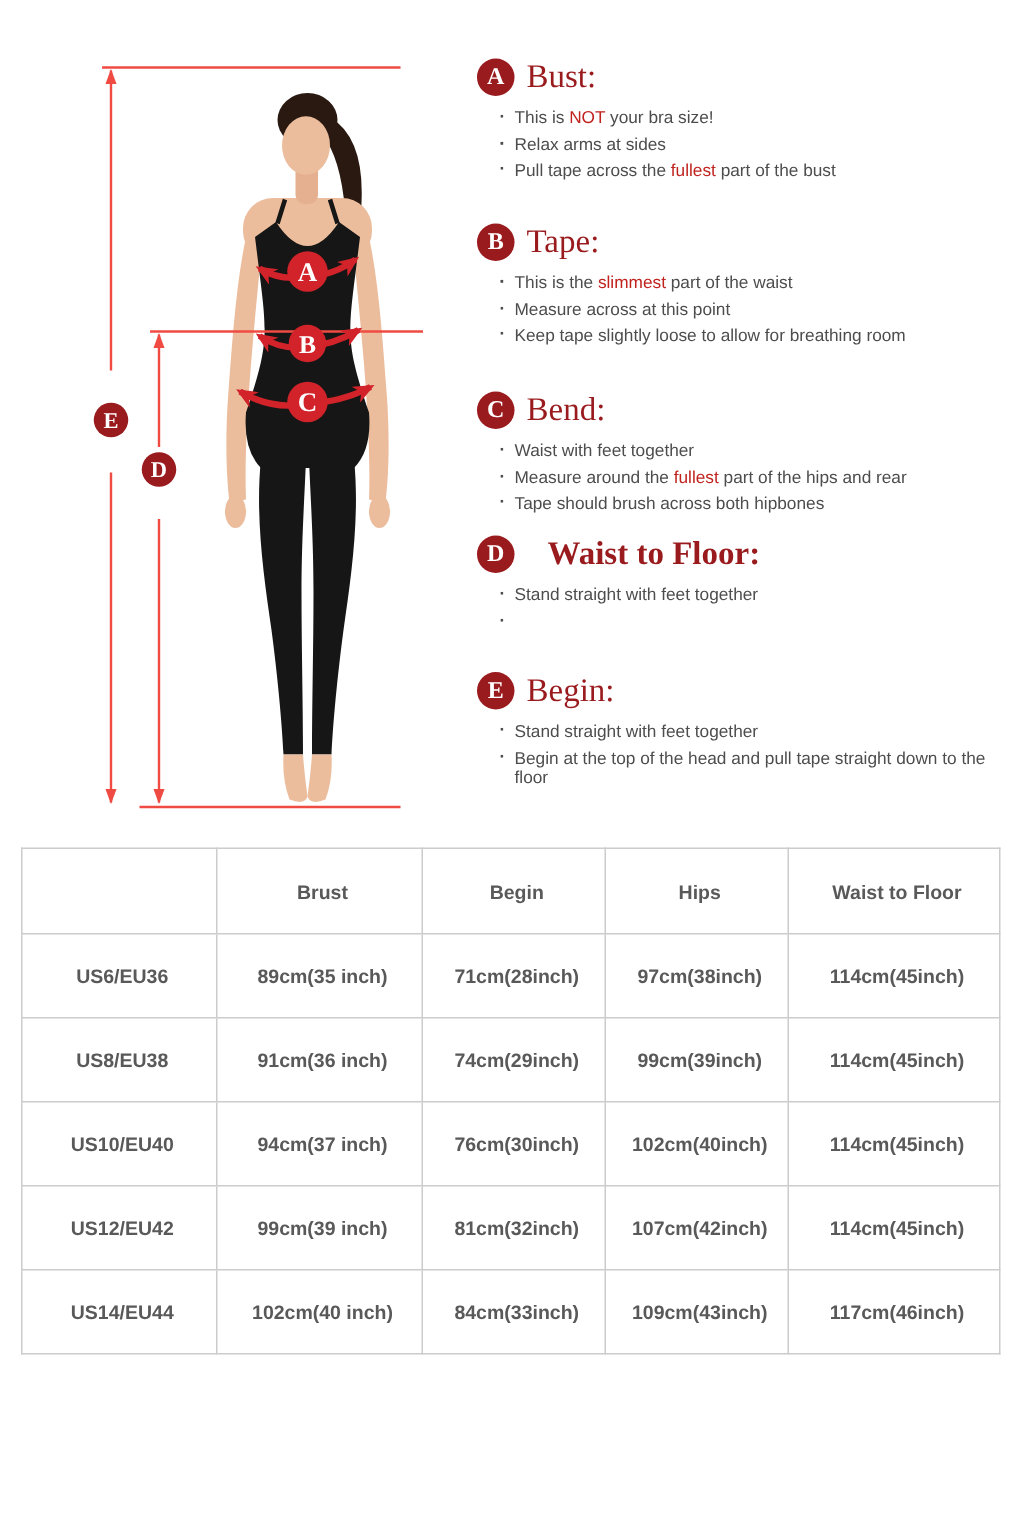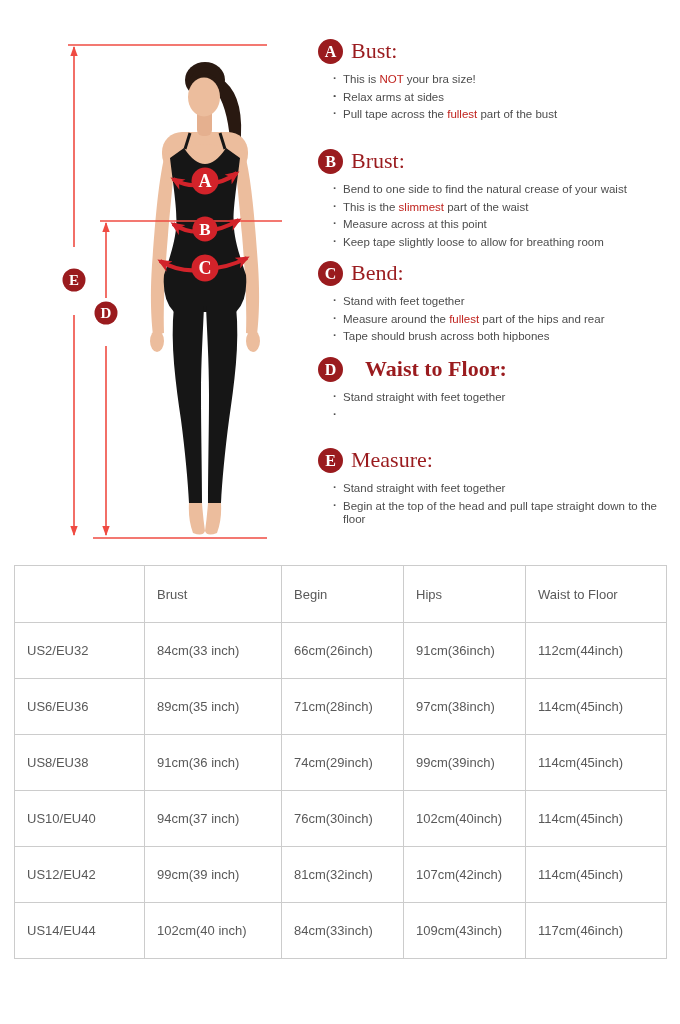--- a/index.html
+++ b/index.html
@@ -23,21 +23,21 @@
   .bullet{position:relative;padding-left:10px;margin-bottom:4px;
     font:400 11.5px/13.5px "Liberation Sans",sans-serif;color:var(--body-text,#4d4d4d);}
   .dot{position:absolute;left:0;top:-1px;font-weight:700;}
   .hl{color:var(--highlight-red,#c0231e);font-weight:400;}
 
   
   .size-table{position:absolute;left:14px;top:565px;width:652px;
     border-collapse:collapse;table-layout:fixed;
     font:400 13px "Liberation Sans",sans-serif;color:var(--table-text,#595959);}
   .size-table th,.size-table td{border:1px solid var(--table-border,#ccc);
-    padding:0 8px 0 12px;text-align:left;font-weight:400;vertical-align:middle;
+    padding:0 8px 0 12px;text-align:center;font-weight:700;vertical-align:middle;
     white-space:nowrap;overflow:hidden;}
   .size-table thead tr{height:57px;}
   .size-table tbody tr{height:56px;}
 </style>
 </head>
 <body>
 
 <div class="canvas">
 
   <div class="diagram">
@@ -125,54 +125,54 @@
         <ul class="sec-bullets">
           <li class="bullet"><span class="dot">·</span><span>This is </span><span class="hl">NOT</span><span> your bra size!</span></li>
           <li class="bullet"><span class="dot">·</span></li>
           <li class="bullet"><span class="dot">·</span><span>Relax arms at sides</span></li>
           <li class="bullet"><span class="dot">·</span><span>Pull tape across the </span><span class="hl">fullest</span><span> part of the bust</span></li>
         </ul>
       </div>
       <div class="section sec-b">
         <div class="sec-head">
           <span class="sec-badge">B</span>
-          <span class="sec-title">Brust:</span>
-        </div>
-        <ul class="sec-bullets">
-          <li class="bullet"><span class="dot">·</span><span>Bend to one side to find the natural crease of your waist</span></li>
+          <span class="sec-title">Tape:</span>
+        </div>
+        <ul class="sec-bullets">
+          <li class="bullet"><span class="dot">·</span></li>
           <li class="bullet"><span class="dot">·</span><span>This is the </span><span class="hl">slimmest</span><span> part of the waist</span></li>
           <li class="bullet"><span class="dot">·</span><span>Measure across at this point</span></li>
           <li class="bullet"><span class="dot">·</span><span>Keep tape slightly loose to allow for breathing room</span></li>
         </ul>
       </div>
       <div class="section sec-c">
         <div class="sec-head">
           <span class="sec-badge">C</span>
           <span class="sec-title">Bend:</span>
         </div>
         <ul class="sec-bullets">
-          <li class="bullet"><span class="dot">·</span><span>Stand with feet together</span></li>
+          <li class="bullet"><span class="dot">·</span><span>Waist with feet together</span></li>
           <li class="bullet"><span class="dot">·</span><span>Measure around the </span><span class="hl">fullest</span><span> part of the hips and rear</span></li>
           <li class="bullet"><span class="dot">·</span><span>Tape should brush across both hipbones</span></li>
         </ul>
       </div>
       <div class="section sec-d">
         <div class="sec-head">
           <span class="sec-badge">D</span>
           <span class="sec-title indent">Waist to Floor:</span>
         </div>
         <ul class="sec-bullets">
           <li class="bullet"><span class="dot">·</span><span>Stand straight with feet together</span></li>
           <li class="bullet"><span class="dot">·</span></li>
         </ul>
       </div>
       <div class="section sec-e">
         <div class="sec-head">
           <span class="sec-badge">E</span>
-          <span class="sec-title">Measure:</span>
+          <span class="sec-title">Begin:</span>
         </div>
         <ul class="sec-bullets">
           <li class="bullet"><span class="dot">·</span><span>Stand straight with feet together</span></li>
           <li class="bullet"><span class="dot">·</span><span>Begin at the top of the head and pull tape straight down to the floor</span></li>
         </ul>
       </div>
     </div>
 
   <table class="size-table">
     <colgroup>
@@ -186,27 +186,20 @@
         <tr>
           <th></th>
           <th>Brust</th>
           <th>Begin</th>
           <th>Hips</th>
           <th>Waist to Floor</th>
         </tr>
       </thead>
     <tbody>
         <tr>
-          <td>US2/EU32</td>
-          <td>84cm(33 inch)</td>
-          <td>66cm(26inch)</td>
-          <td>91cm(36inch)</td>
-          <td>112cm(44inch)</td>
-        </tr>
-        <tr>
           <td>US6/EU36</td>
           <td>89cm(35 inch)</td>
           <td>71cm(28inch)</td>
           <td>97cm(38inch)</td>
           <td>114cm(45inch)</td>
         </tr>
         <tr>
           <td>US8/EU38</td>
           <td>91cm(36 inch)</td>
           <td>74cm(29inch)</td>

